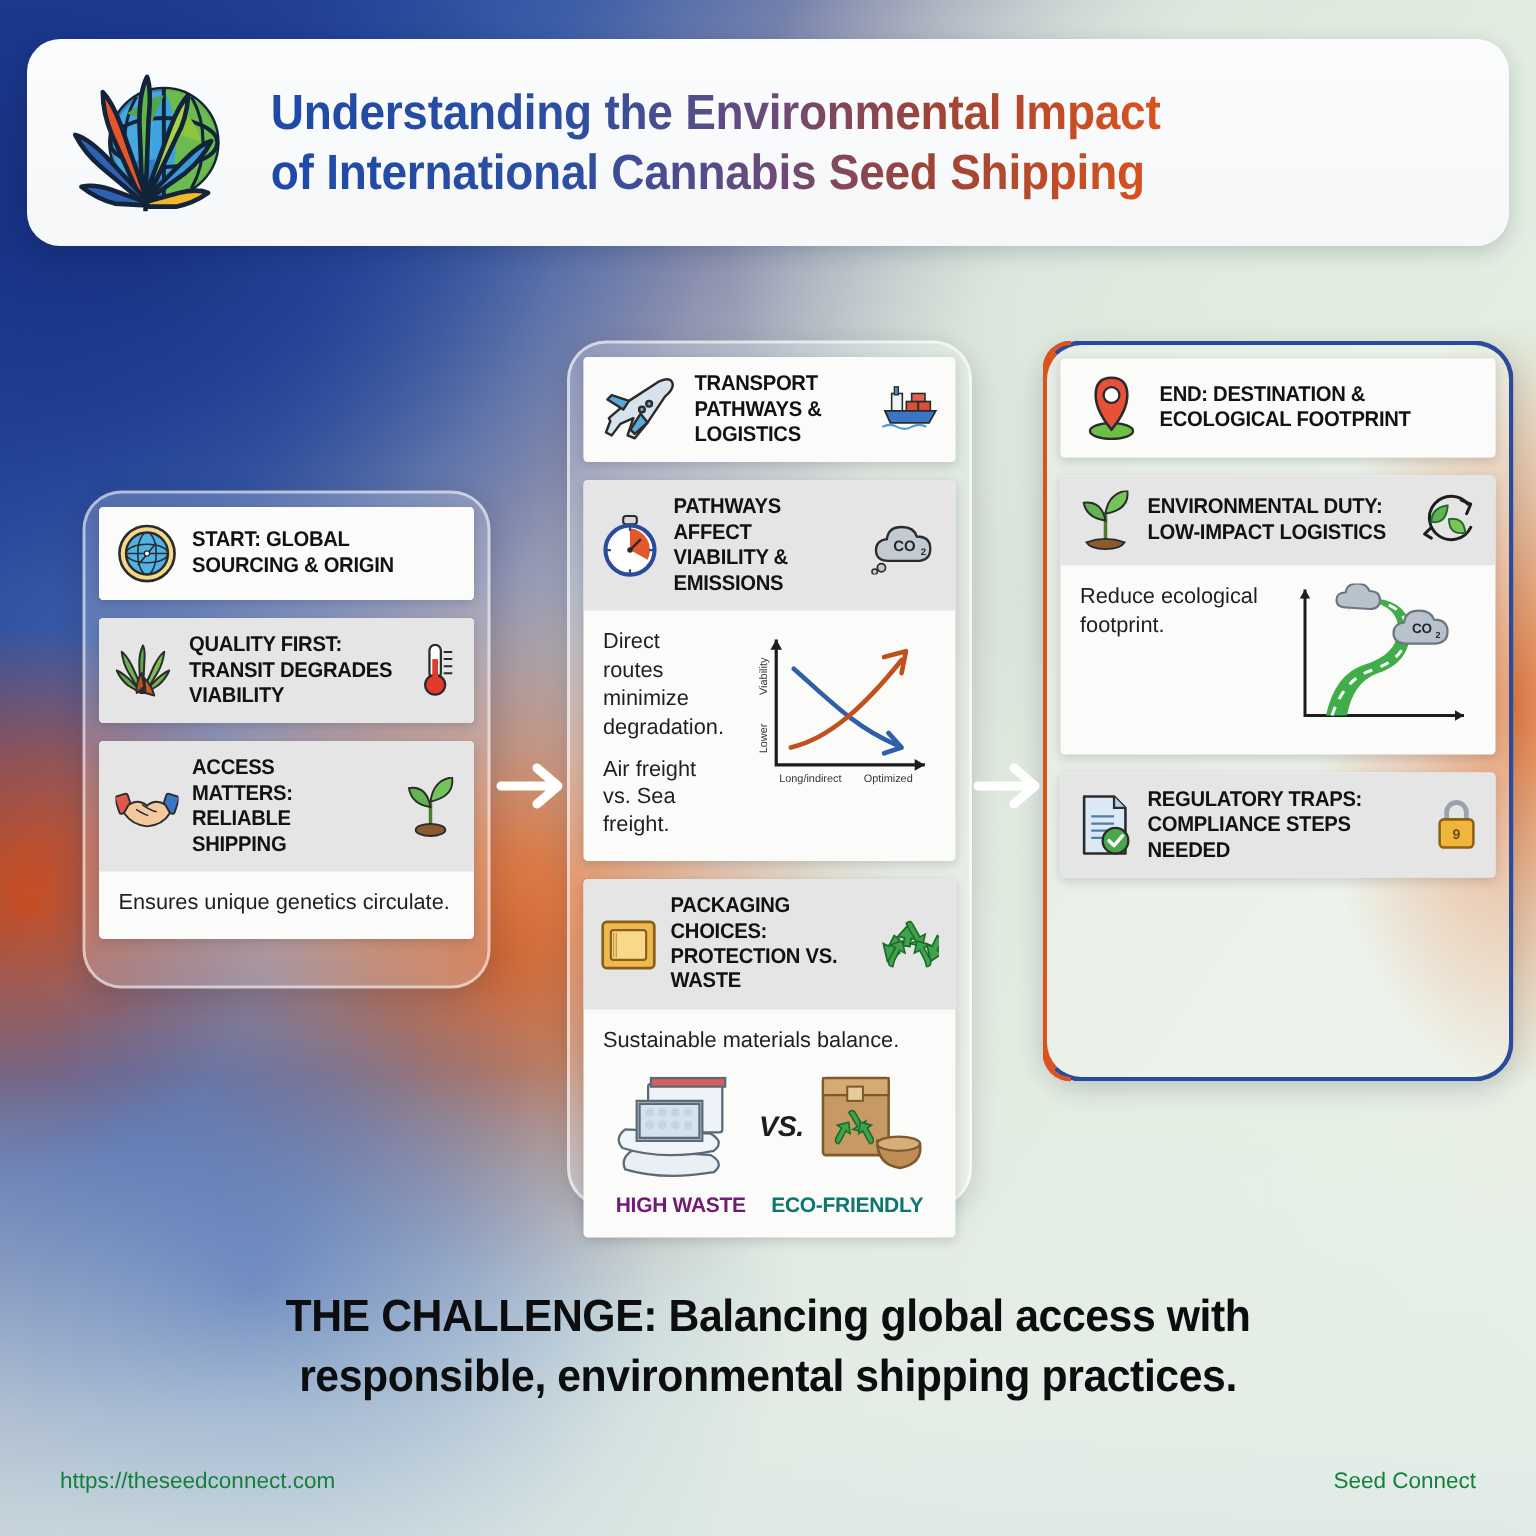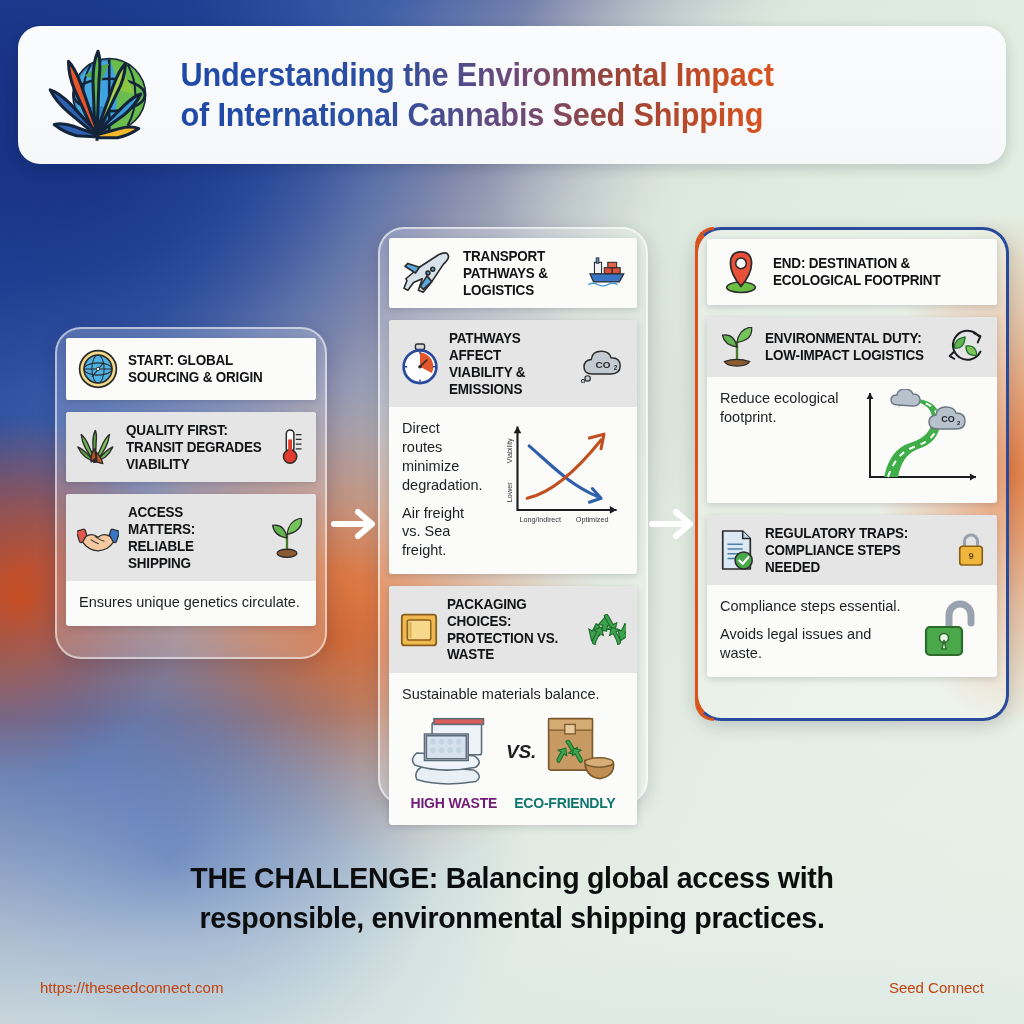--- a/index.html
+++ b/index.html
@@ -145,21 +145,21 @@
     position:absolute; left:90px; top:858px; width:844px; z-index:6;
     text-align:center; color:#0c0d0f;
     font-weight:700; font-size:30px; line-height:1.34; letter-spacing:-0.3px;
     transform:scaleX(0.95);
   }
   .caption .lead { font-weight:700; }
 
   
   .footer { position:absolute; bottom:28px; left:0; right:0; z-index:6;
     display:flex; justify-content:space-between; padding:0 40px;
-    font-size:15px; color:#c2410c; }
+    font-size:15px; color:#15803d; }
 
   
   .mini-lab { font-size:7.5px; fill:#33363a; font-family:"Liberation Sans",sans-serif; }
   .waste-lab { font-weight:700; font-size:14px; letter-spacing:-0.2px; }
 </style>
 </head>
 <body>
 
 <div id="bg">
   <div class="g bg-base"></div>
@@ -463,34 +463,20 @@
         <circle cx="27" cy="33" r="9" fill="#4aa84a" stroke="#2b2b2b" stroke-width="1.6"></circle>
         <path d="M22.5 33 L26 36.5 L32 29.5" stroke="#fff" stroke-width="2.4" fill="none" stroke-linecap="round" stroke-linejoin="round"></path>
       </svg>
       <div class="htext">REGULATORY TRAPS: COMPLIANCE STEPS NEEDED</div>
       <svg class="ic" width="30" height="36" viewBox="0 0 32 38">
         <path d="M9 16 V10 a7 7 0 0 1 14 0 V16" stroke="#9aa3ad" stroke-width="3.4" fill="none"></path>
         <rect x="4" y="15" width="24" height="20" rx="3" fill="#f0b63c" stroke="#8a6216" stroke-width="1.8"></rect>
         <text x="16" y="29" font-size="10" font-weight="700" text-anchor="middle" fill="#6b4a0f" font-family="Liberation Sans, sans-serif">9</text>
       </svg>
     </div>
-    <div class="card-body">
-      <div class="body-split">
-        <div class="txt">
-          <p>Compliance steps essential.</p>
-          <p>Avoids legal issues and waste.</p>
-        </div>
-        <svg width="66" height="66" viewBox="0 0 66 66">
-          <path d="M31 32 V18 a11 11 0 0 1 22 0 V26" stroke="#9aa3ad" stroke-width="7" fill="none" stroke-linecap="round"></path>
-          <rect x="8" y="30" width="36" height="28" rx="4" fill="#4aa84a" stroke="#2c6b2c" stroke-width="2.2"></rect>
-          <circle cx="26" cy="41" r="4.5" fill="#eaf6ea" stroke="#2c6b2c" stroke-width="1.6"></circle>
-          <path d="M26 43 L24 52 H28Z" fill="#eaf6ea" stroke="#2c6b2c" stroke-width="1.4"></path>
-        </svg>
-      </div>
-    </div>
   </div>
 </div>
 
 <svg class="arrow" style="left:330px;top:500px;" width="56" height="48" viewBox="0 0 56 48">
   <path d="M4 24 H40 M28 12 L42 24 L28 36" stroke="#ffffff" stroke-width="6" fill="none" stroke-linecap="round" stroke-linejoin="round"></path>
 </svg>
 <svg class="arrow" style="left:648px;top:500px;" width="56" height="48" viewBox="0 0 56 48">
   <path d="M4 24 H40 M28 12 L42 24 L28 36" stroke="#ffffff" stroke-width="6" fill="none" stroke-linecap="round" stroke-linejoin="round"></path>
 </svg>
 

